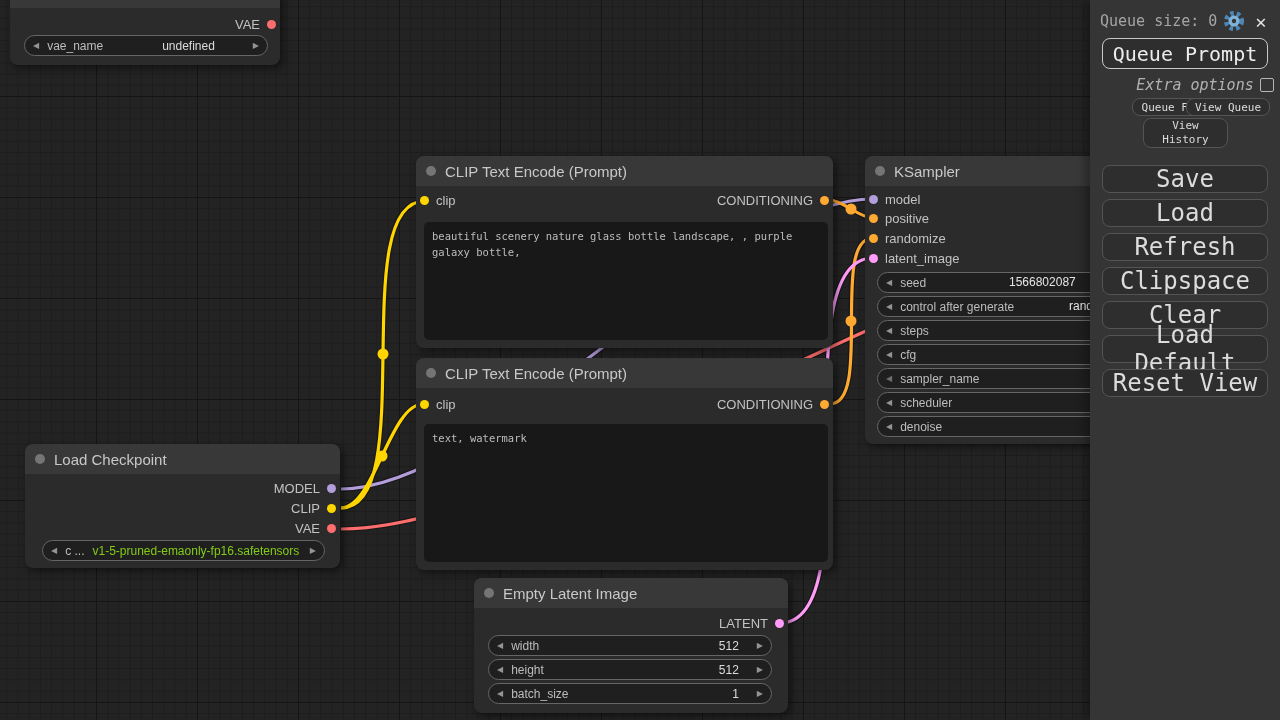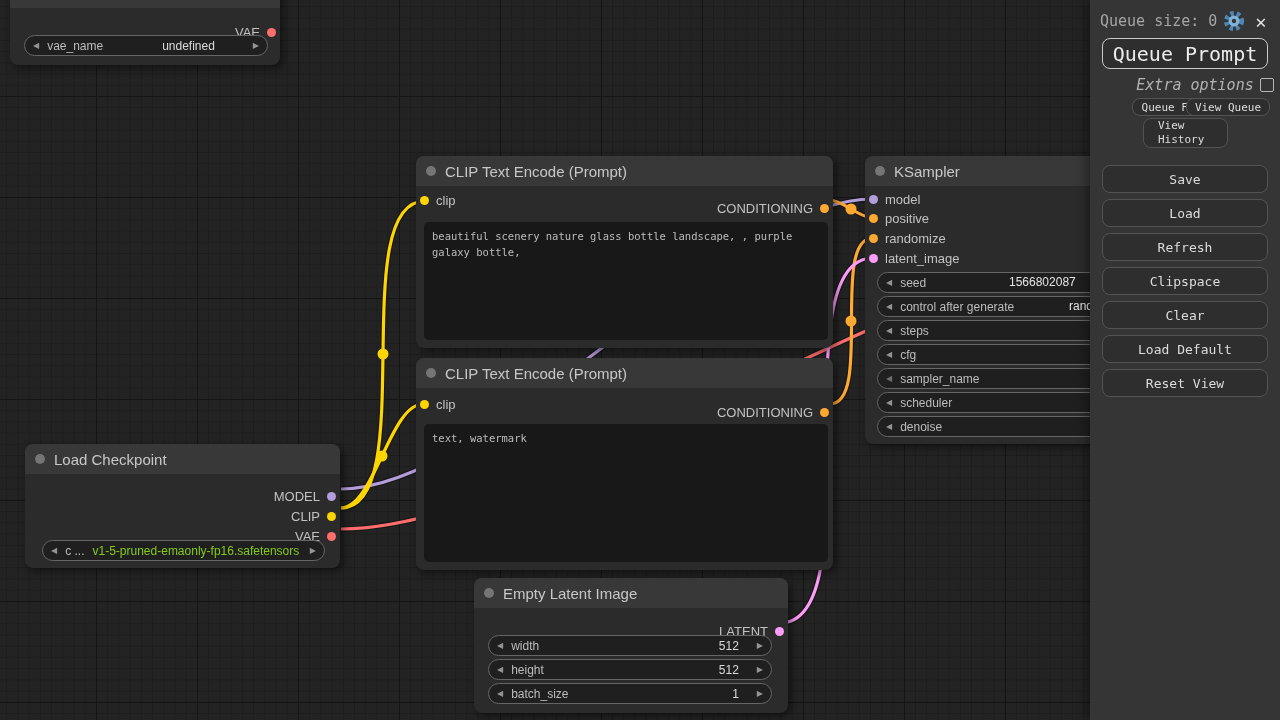--- a/index.html
+++ b/index.html
@@ -18,43 +18,43 @@
   #wires{position:absolute;left:0;top:0;z-index:1;}
   .node{position:absolute;background:#2b2b2b;border-radius:8px;z-index:2;
         box-shadow:3px 3px 9px rgba(0,0,0,.5);}
   .node-title{height:30px;background:#383838;border-radius:8px 8px 0 0;
         display:flex;align-items:center;gap:9px;padding:0 10px;
         color:#c8c8c8;font-size:15px;}
   .status-dot{width:10px;height:10px;border-radius:50%;background:#757575;flex:0 0 auto;}
   .slot{position:absolute;display:flex;align-items:center;gap:7px;
         font-size:13px;color:#c2c2c2;height:20px;}
   .slot.in{left:4px;}
-  .slot.out{right:4px;flex-direction:row-reverse;margin-top:8px;}
+  .slot.out{right:4px;flex-direction:row-reverse;}
   .slot-dot{width:9px;height:9px;border-radius:50%;flex:0 0 auto;}
   .widget{position:absolute;height:21px;background:#1f1f1f;border:1px solid #666;
         border-radius:11px;display:flex;align-items:center;font-size:12px;
         color:#bdbdbd;box-sizing:border-box;overflow:hidden;white-space:nowrap;}
   .w-arrow{color:#949494;font-size:8px;padding:0 8px;line-height:21px;flex:0 0 auto;}
   .w-value{margin-left:auto;color:#dcdcdc;}
   .w-value.pad{padding-right:10px;}
   .prompt-box{position:absolute;background:#181818;border-radius:5px;
         font-family:"DejaVu Sans Mono",monospace;font-size:10.5px;line-height:1.55;
         color:#bdbdbd;border:none;resize:none;padding:6px 8px;box-sizing:border-box;
         white-space:pre-wrap;word-break:break-word;outline:none;}
   
   .w-abs{position:absolute;top:0;line-height:19px;color:#e5e5e5;}
   
   #menu{position:absolute;right:0;top:0;width:190px;height:720px;background:#353535;
         z-index:10;font-family:"DejaVu Sans Mono",monospace;color:#cfcfcf;
         box-shadow:-4px 0 10px rgba(0,0,0,.35);}
   .menu-row{position:absolute;display:flex;align-items:center;}
   .mbtn{position:absolute;background:#2e2e2e;border:1px solid #545454;border-radius:8px;
         color:#dcdcdc;display:flex;align-items:center;justify-content:center;
-        box-sizing:border-box;cursor:pointer;text-align:left;}
-  .big{left:12px;width:166px;height:28px;font-size:13px;}
+        box-sizing:border-box;cursor:pointer;text-align:center;}
+  .big{left:12px;width:166px;height:28px;font-size:24px;}
   #queue-prompt{left:12px;width:166px;height:31px;font-size:20px;color:#ececec;
         border:1.5px solid #c9c9c9;}
   .small{font-size:11px;height:18px;}
   #checkbox{width:12px;height:12px;border:1px solid #b5b5b5;border-radius:2px;
         background:transparent;margin-left:6px;}
   .x-icon{font-size:18px;color:#e3e3e3;font-weight:bold;cursor:pointer;}
 </style>
 </head>
 <body>
 

